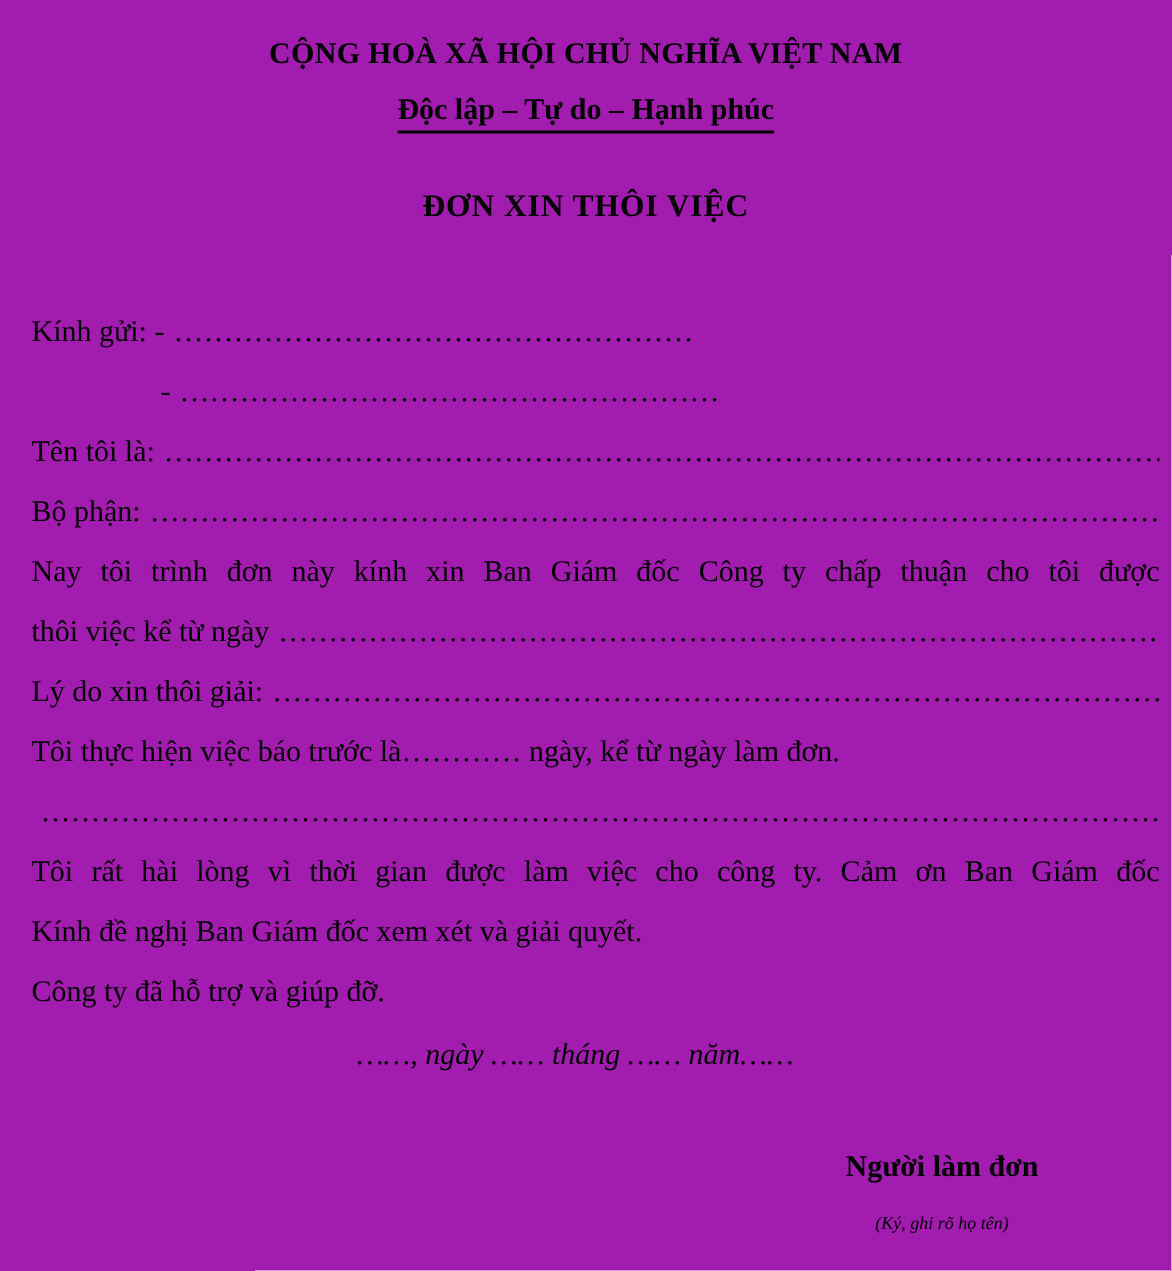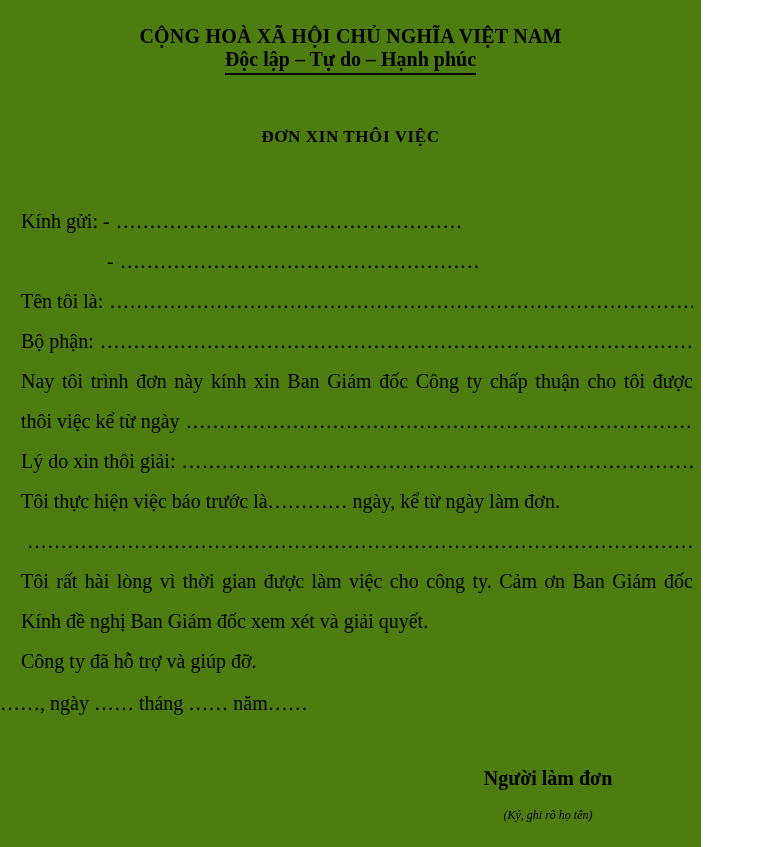--- a/index.html
+++ b/index.html
@@ -1,43 +1,43 @@
 <!DOCTYPE html>
 <html><head>
 <meta charset="utf-8">
 <style>
   html, body { margin: 0; padding: 0; background: #ffffff; }
   .page {
     position: relative;
-    width: 701px;
+    width: 781px;
     height: 847px;
-    background: #4d7c0f;
+    background: #a21caf;
     color: #000000;
     font-family: "Liberation Serif", "DejaVu Serif", serif;
     overflow: hidden;
     box-sizing: border-box;
   }
   .header { text-align: center; padding-top: 26px; }
   .motto-1 {
     font-size: 20px;
     font-weight: bold;
     line-height: 21px;
     letter-spacing: 0.2px;
   }
-  .motto-2 { line-height: 24px; }
+  .motto-2 { margin-top: 14px; line-height: 24px; }
   .motto-2 .underlined {
     display: inline-block;
     font-size: 20px;
     font-weight: bold;
     border-bottom: 2px solid #000;
     padding-bottom: 2px;
   }
   .doc-title {
-    margin-top: 50px;
-    font-size: 17px;
+    margin-top: 36px;
+    font-size: 21px;
     font-weight: bold;
     letter-spacing: 0.6px;
     line-height: 24px;
   }
   .body-text {
     margin-top: 52px;
     padding-left: 21px;
     padding-right: 8px;
     font-size: 20px;
   }
@@ -58,22 +58,23 @@
     overflow: hidden;
     white-space: nowrap;
     padding-left: 6px;
   }
   .dots.fill { flex: 1 1 auto; min-width: 0; }
   .dots.w1 { flex: 0 0 345px; max-width: 345px; }
   .dots.w2 { flex: 0 0 360px; max-width: 360px; }
   .date-line {
     margin-top: 2px;
     padding-right: 14px;
-    text-align: left;
+    text-align: center;
     font-size: 20px;
+    font-style: italic;
     line-height: 40px;
     height: 40px;
   }
   .signature {
     margin-top: 40px;
     margin-left: auto;
     margin-right: 18px;
     width: 270px;
     text-align: center;
   }

